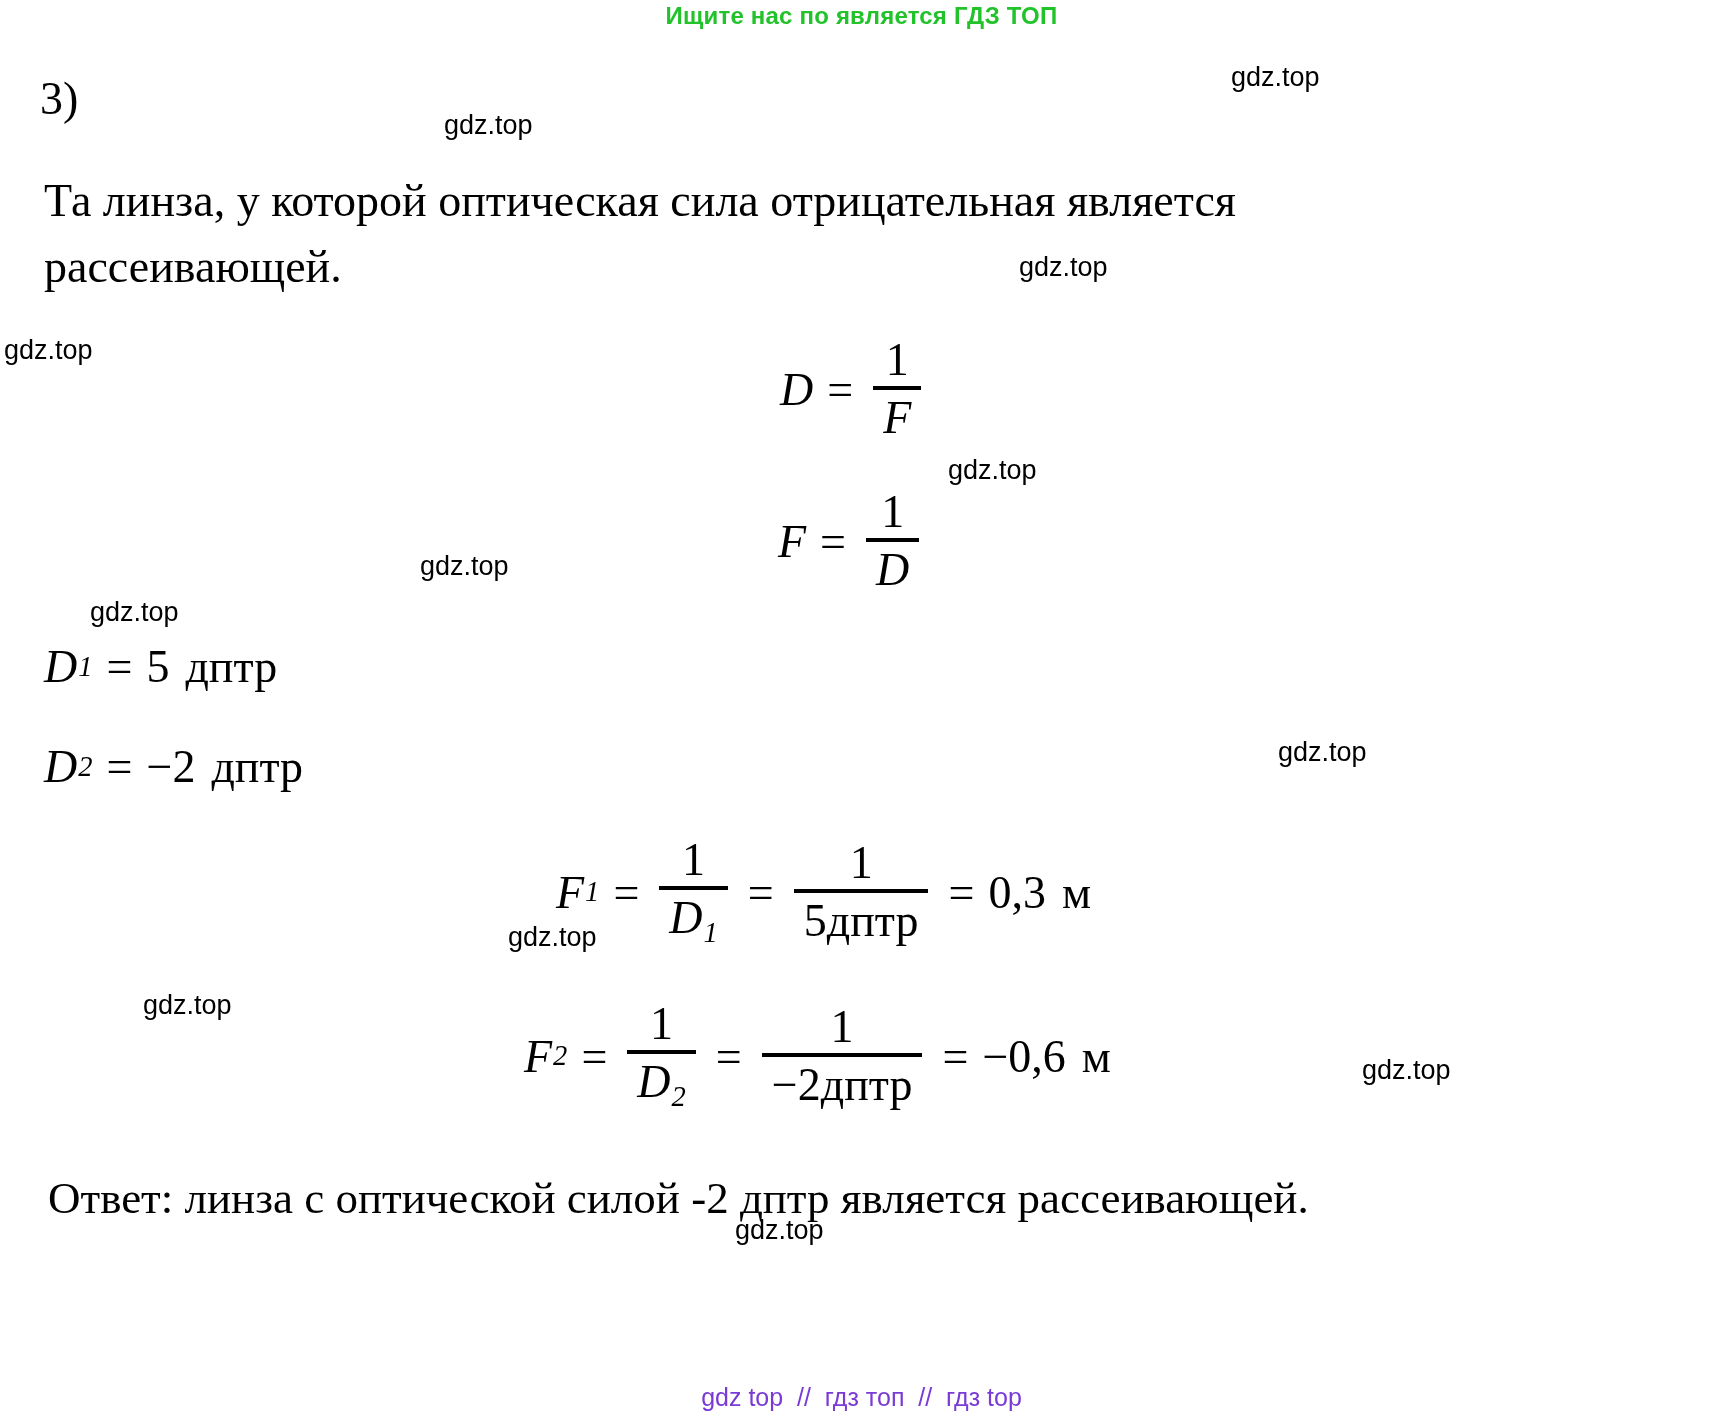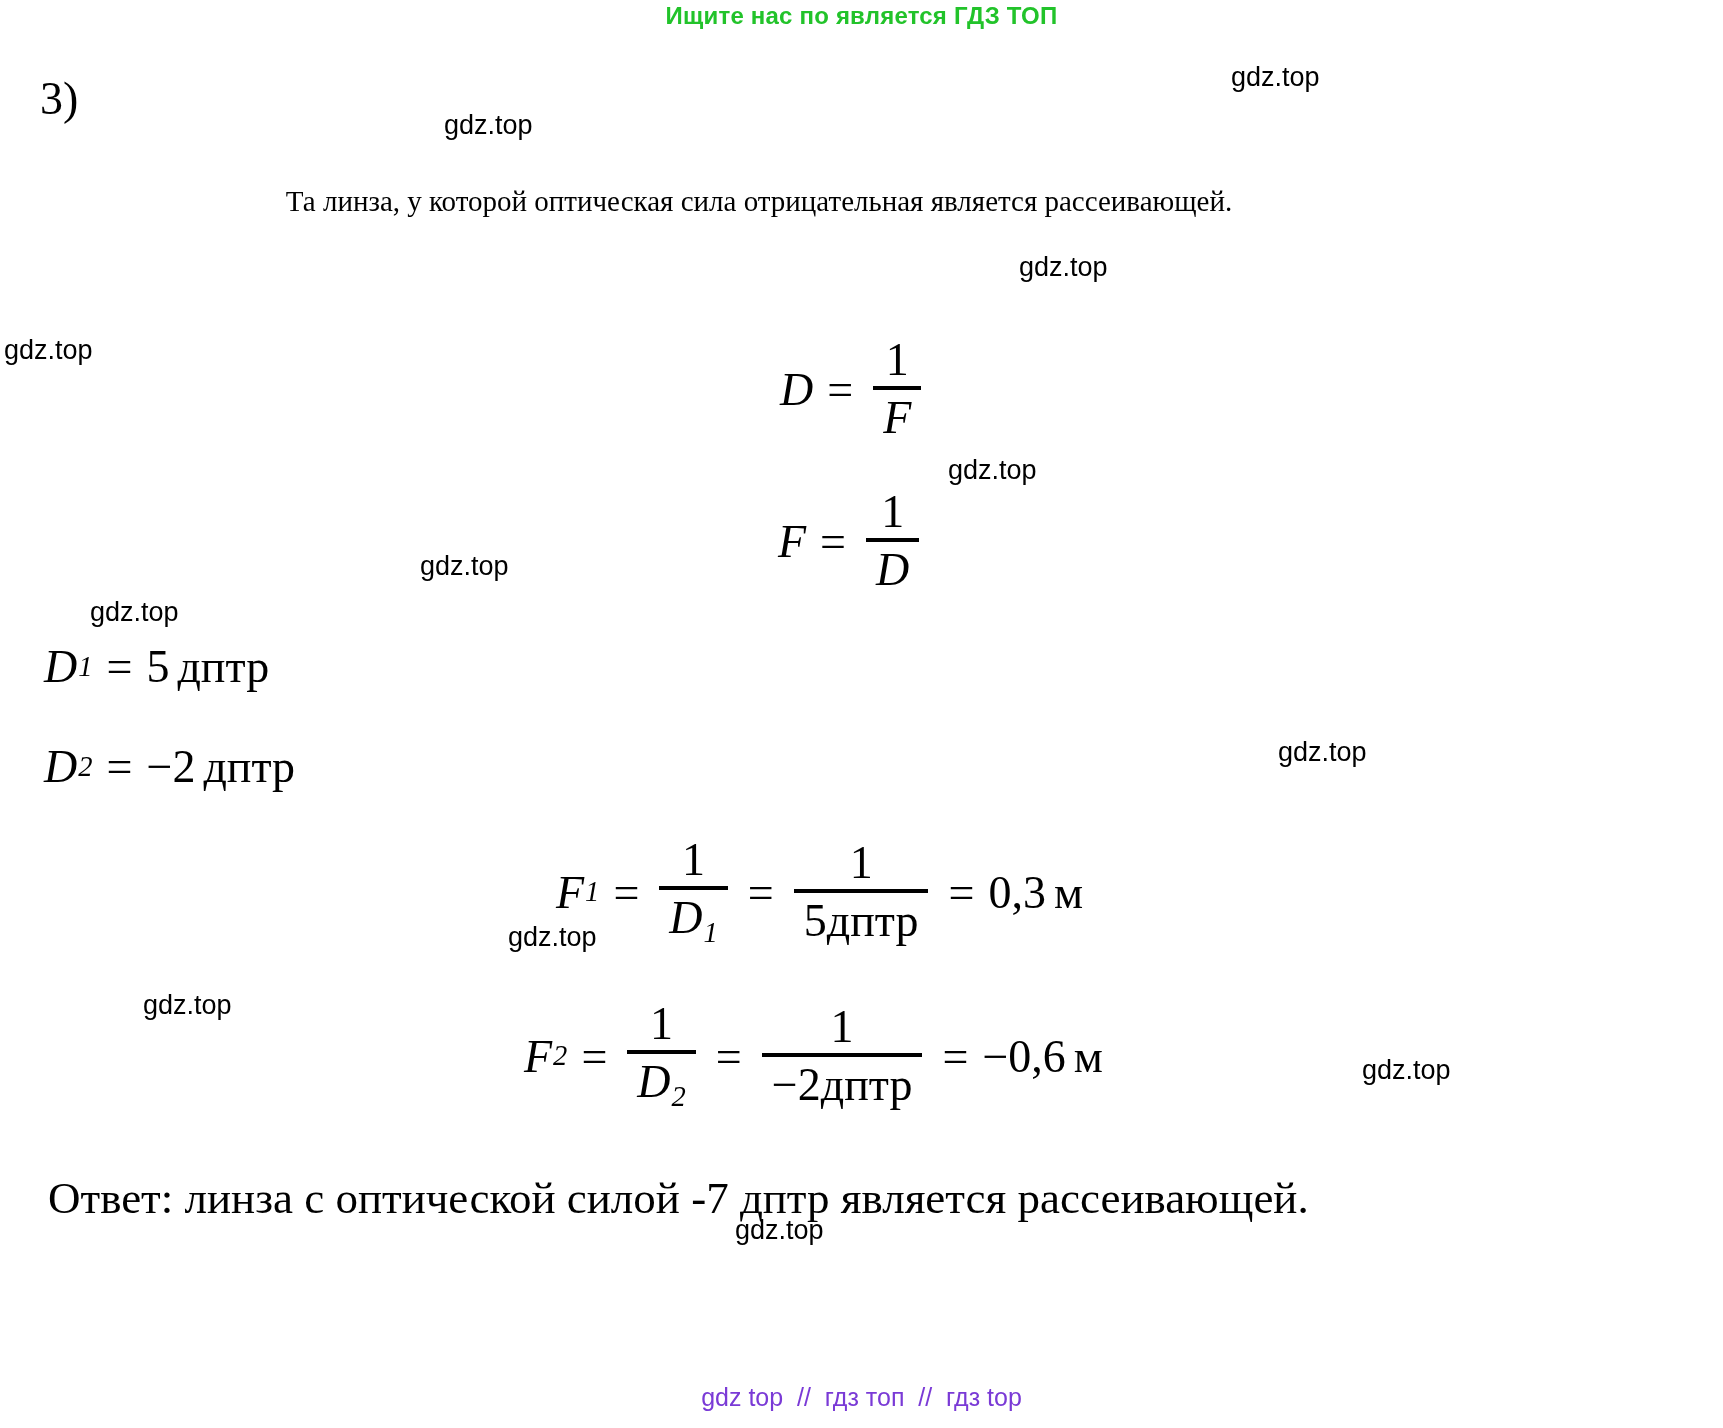--- a/index.html
+++ b/index.html
@@ -58,23 +58,22 @@
     position: absolute;
     left: 40px;
     top: 72px;
     font-size: 46px;
   }
   .para {
     position: absolute;
     left: 44px;
     top: 168px;
     width: 1430px;
-    font-size: 29px;
+    font-size: 46px;
     line-height: 66px;
-    text-align: center;
   }
   .answer {
     position: absolute;
     left: 48px;
     top: 1168px;
     width: 1660px;
     font-size: 45px;
     line-height: 60px;
     white-space: nowrap;
   }
@@ -100,21 +99,21 @@
   }
   .sub {
     font-size: 0.62em;
     font-style: italic;
     vertical-align: -0.32em;
     display: inline-block;
     margin-left: 1px;
   }
   .unit {
     font-style: normal;
-    margin-left: 8px;
+    margin-left: 16px;
   }
   .frac {
     display: inline-flex;
     flex-direction: column;
     align-items: center;
     justify-content: center;
     vertical-align: middle;
     margin: 0 6px;
     line-height: 1.05;
   }
@@ -224,15 +223,15 @@
   <span class="frac">
     <span class="num mn">1</span>
     <span class="bar"></span>
     <span class="den mn">−2дптр</span>
   </span>
   <span class="op">=</span>
   <span class="mn">−0,6</span>
   <span class="unit">м</span>
 </div>
 
-<div class="answer">Ответ: линза с оптической силой -7 дптр является рассеивающей.</div>
+<div class="answer">Ответ: линза с оптической силой -2 дптр является рассеивающей.</div>
 
 <div class="footer" style="color: rgb(122, 58, 214);">gdz top  //  гдз топ  //  гдз top</div>
 
 </body></html>

